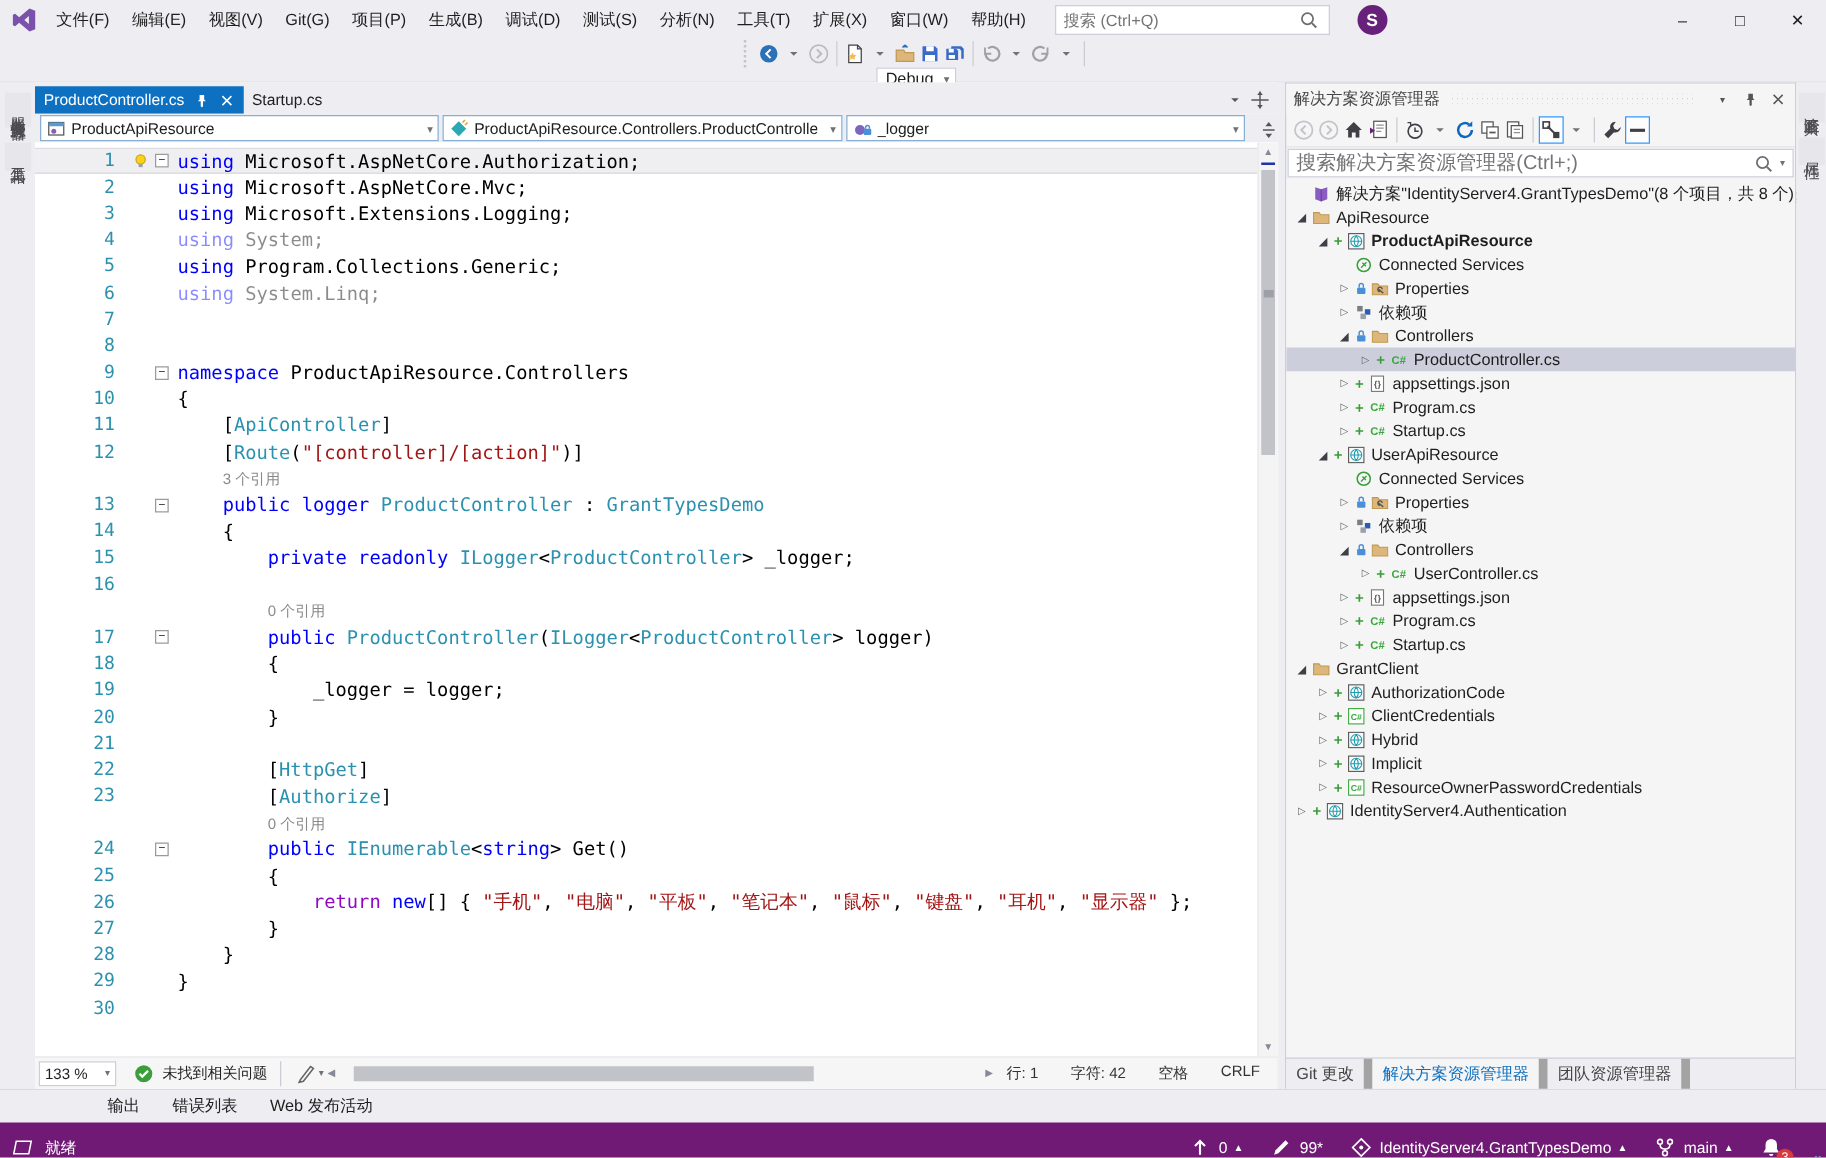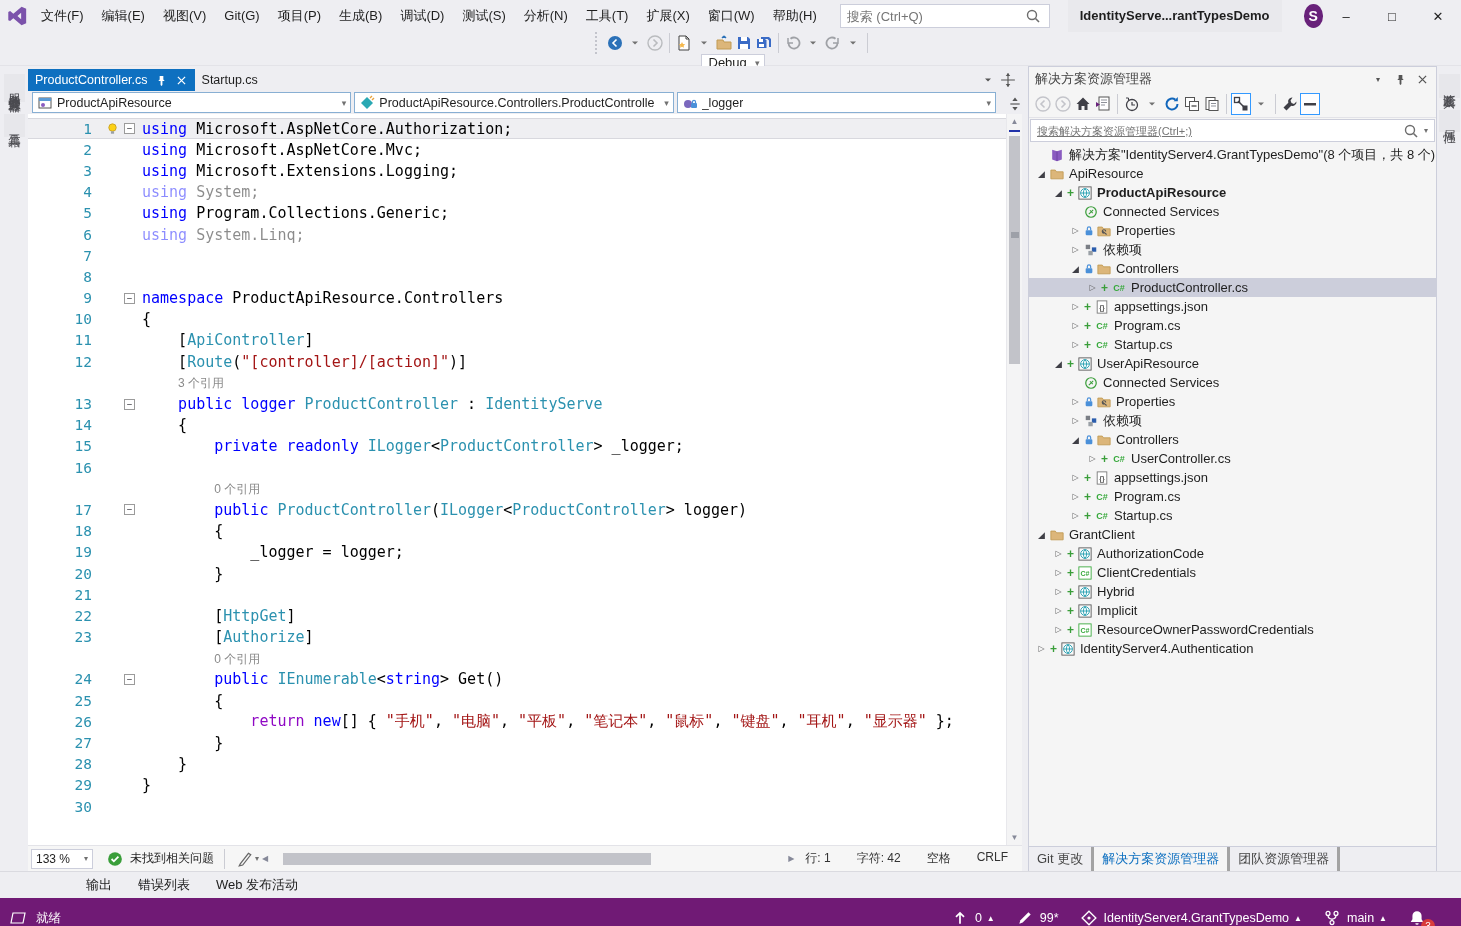--- a/index.html
+++ b/index.html
@@ -83,35 +83,35 @@
 
   
   .splitter { width:6px; background:#EEEEF2; }
   .solexp { width:409px; background:#F5F5F5; border:1px solid #CCCEDB; border-bottom:none; display:flex; flex-direction:column; }
   .se-title { height:24px; display:flex; align-items:center; padding:0 6px; color:#444; background:#F5F5F5; }
   .se-title .dots { flex:1; height:8px; margin:0 8px; background-image:radial-gradient(#C9C9D0 20%, transparent 21%); background-size:4px 4px; background-position:0 2px; }
   .se-title .ticon { width:16px; display:flex; justify-content:center; color:#555; margin-left:6px; }
   .se-toolbar { height:27px; display:flex; align-items:center; padding:0 4px; border-bottom:1px solid #E3E3E8; }
   .se-toolbar .i.toggled { border:1px solid #3399FF; background:#FDFDFE; }
   .se-search { height:23px; margin:1px 1px; background:#fff; border:1px solid #CCCEDB; display:flex; align-items:center; padding:0 6px; }
-  .se-search input { flex:1; border:none; outline:none; font-size:11px; color:#777; background:transparent; font-family:"Liberation Sans",sans-serif;text-decoration:underline;}
+  .se-search input { flex:1; border:none; outline:none; font-size:16px; color:#777; background:transparent; font-family:"Liberation Sans",sans-serif;}
   .tree { flex:1; overflow:hidden; padding-top:2px; background:#F5F5F5; }
   .trow { height:19px; display:flex; align-items:center; white-space:nowrap; font-size:13px; }
   .trow.selected { background:#CCCEDB; }
   .trow .arrow { width:13px; flex:none; text-align:center; font-size:8px; color:#646465; }
   .trow .arrow.exp { color:#3F3F46; font-size:9px; }
   .trow .plus { width:11px; flex:none; color:#3A9E3A; font-weight:bold; text-align:center; font-size:12px; }
   .trow .lockic { width:13px; flex:none; display:flex; justify-content:center; }
   .trow .nicon { width:18px; flex:none; display:flex; justify-content:center; align-items:center; }
   .trow .nicon svg { width:14px; height:14px; }
   .trow .lbl { margin-left:3px; }
   .trow .lbl.bold { font-weight:bold; }
   .cs-badge { font-size:9px; font-weight:bold; color:#37A93C; font-family:"Liberation Sans",sans-serif; }
   .se-tabs { height:25px; display:flex; background:#EEEEF2; border-top:1px solid #CCCEDB; align-items:stretch; }
-  .se-tab { padding:0 8px; display:flex; align-items:center; color:#444; border-right:3px solid #a3a3a3; }
+  .se-tab { padding:0 8px; display:flex; align-items:center; color:#444; border-right:7px solid #a3a3a3; }
   .se-tab.active { background:#F5F5F5; color:#0E70C0; }
 
   
   .bottom-tabs { height:27px; background:#EEEEF2; display:flex; align-items:center; padding-left:86px; gap:26px; border-top:1px solid #DADAE0; }
   .bottom-tab { color:#1E1E1E; }
   .statusbar { height:40px; background:#701a75; color:#fff; display:flex; align-items:center; padding:0 8px; font-size:12.5px; }
   .sb-left { display:flex; align-items:center; gap:8px; }
   .sb-right { margin-left:auto; display:flex; align-items:center; gap:20px; margin-right:26px; }
   .sb-item { display:flex; align-items:center; gap:5px; }
   .sb-caret { font-size:8px; }
@@ -145,21 +145,20 @@
     </div>
   <div class="qsearch">
     <input placeholder="搜索 (Ctrl+Q)" style="">
     <span class="i">
         <svg viewBox="0 0 16 16">
           <circle cx="7" cy="7" r="4.5" fill="none" stroke="#6D6D6D" stroke-width="1.4"></circle>
           <path d="M10.5 10.5 L14 14" stroke="#6D6D6D" stroke-width="1.6"></path>
         </svg>
       </span>
   </div>
-  <div class="wintitle">IdentityServe...rantTypesDemo</div>
   <div class="avatar">S</div>
   <div class="winbtns">
     <div class="winbtn">–</div>
     <div class="winbtn">□</div>
     <div class="winbtn">✕</div>
   </div>
 </div>
 
 <div class="toolbar">
   <div id="tb-left" style="display:flex;align-items:center;">
@@ -470,21 +469,21 @@
           <div class="crow faded"><span class="ln">4</span><span class="marg"></span><span class="fold"></span><span class="ctext" style="padding-left: 0ch;"><span class="tk-k">using </span><span class="tk-p">System;</span></span></div>
           <div class="crow"><span class="ln">5</span><span class="marg"></span><span class="fold"></span><span class="ctext" style="padding-left: 0ch;"><span class="tk-k">using </span><span class="tk-p">Program.Collections.Generic;</span></span></div>
           <div class="crow faded"><span class="ln">6</span><span class="marg"></span><span class="fold"></span><span class="ctext" style="padding-left: 0ch;"><span class="tk-k">using </span><span class="tk-p">System.Linq;</span></span></div>
           <div class="crow faded"><span class="ln">7</span><span class="marg"></span><span class="fold"></span></div>
           <div class="crow"><span class="ln">8</span><span class="marg"></span><span class="fold"></span><span class="ctext" style="padding-left: 0ch;"></span></div>
           <div class="crow"><span class="ln">9</span><span class="marg"></span><span class="fold"><span class="foldbox">−</span></span><span class="ctext" style="padding-left: 0ch;"><span class="tk-k">namespace </span><span class="tk-p">ProductApiResource.Controllers</span></span></div>
           <div class="crow"><span class="ln">10</span><span class="marg"></span><span class="fold"></span><span class="ctext" style="padding-left: 0ch;"><span class="tk-p">{</span></span></div>
           <div class="crow"><span class="ln">11</span><span class="marg"></span><span class="fold"></span><span class="ctext" style="padding-left: 4ch;"><span class="tk-p">[</span><span class="tk-t">ApiController</span><span class="tk-p">]</span></span></div>
           <div class="crow"><span class="ln">12</span><span class="marg"></span><span class="fold"></span><span class="ctext" style="padding-left: 4ch;"><span class="tk-p">[</span><span class="tk-t">Route</span><span class="tk-p">(</span><span class="tk-s">"[controller]/[action]"</span><span class="tk-p">)]</span></span></div>
           <div class="crow"><span class="ln"></span><span class="marg"></span><span class="fold"></span><span class="ctext" style="padding-left: 4ch;"><span class="lens">3 个引用</span></span></div>
-          <div class="crow"><span class="ln">13</span><span class="marg"></span><span class="fold"><span class="foldbox">−</span></span><span class="ctext" style="padding-left: 4ch;"><span class="tk-k">public logger </span><span class="tk-t">ProductController</span><span class="tk-p"> : </span><span class="tk-t">IdentityServe</span></span></div>
+          <div class="crow"><span class="ln">13</span><span class="marg"></span><span class="fold"><span class="foldbox">−</span></span><span class="ctext" style="padding-left: 4ch;"><span class="tk-k">public logger </span><span class="tk-t">ProductController</span><span class="tk-p"> : </span><span class="tk-t">GrantTypesDemo</span></span></div>
           <div class="crow"><span class="ln">14</span><span class="marg"></span><span class="fold"></span><span class="ctext" style="padding-left: 4ch;"><span class="tk-p">{</span></span></div>
           <div class="crow"><span class="ln">15</span><span class="marg"></span><span class="fold"></span><span class="ctext" style="padding-left: 8ch;"><span class="tk-k">private readonly </span><span class="tk-t">ILogger</span><span class="tk-p">&lt;</span><span class="tk-t">ProductController</span><span class="tk-p">&gt; </span><span class="tk-p">_logger;</span></span></div>
           <div class="crow"><span class="ln">16</span><span class="marg"></span><span class="fold"></span><span class="ctext" style="padding-left: 0ch;"></span></div>
           <div class="crow"><span class="ln"></span><span class="marg"></span><span class="fold"></span><span class="ctext" style="padding-left: 8ch;"><span class="lens">0 个引用</span></span></div>
           <div class="crow"><span class="ln">17</span><span class="marg"></span><span class="fold"><span class="foldbox">−</span></span><span class="ctext" style="padding-left: 8ch;"><span class="tk-k">public </span><span class="tk-t">ProductController</span><span class="tk-p">(</span><span class="tk-t">ILogger</span><span class="tk-p">&lt;</span><span class="tk-t">ProductController</span><span class="tk-p">&gt; </span><span class="tk-p">logger)</span></span></div>
           <div class="crow"><span class="ln">18</span><span class="marg"></span><span class="fold"></span><span class="ctext" style="padding-left: 8ch;"><span class="tk-p">{</span></span></div>
           <div class="crow"><span class="ln">19</span><span class="marg"></span><span class="fold"></span><span class="ctext" style="padding-left: 12ch;"><span class="tk-p">_logger = logger;</span></span></div>
           <div class="crow"><span class="ln">20</span><span class="marg"></span><span class="fold"></span><span class="ctext" style="padding-left: 8ch;"><span class="tk-p">}</span></span></div>
           <div class="crow"><span class="ln">21</span><span class="marg"></span><span class="fold"></span><span class="ctext" style="padding-left: 0ch;"></span></div>
           <div class="crow"><span class="ln">22</span><span class="marg"></span><span class="fold"></span><span class="ctext" style="padding-left: 8ch;"><span class="tk-p">[</span><span class="tk-t">HttpGet</span><span class="tk-p">]</span></span></div>

